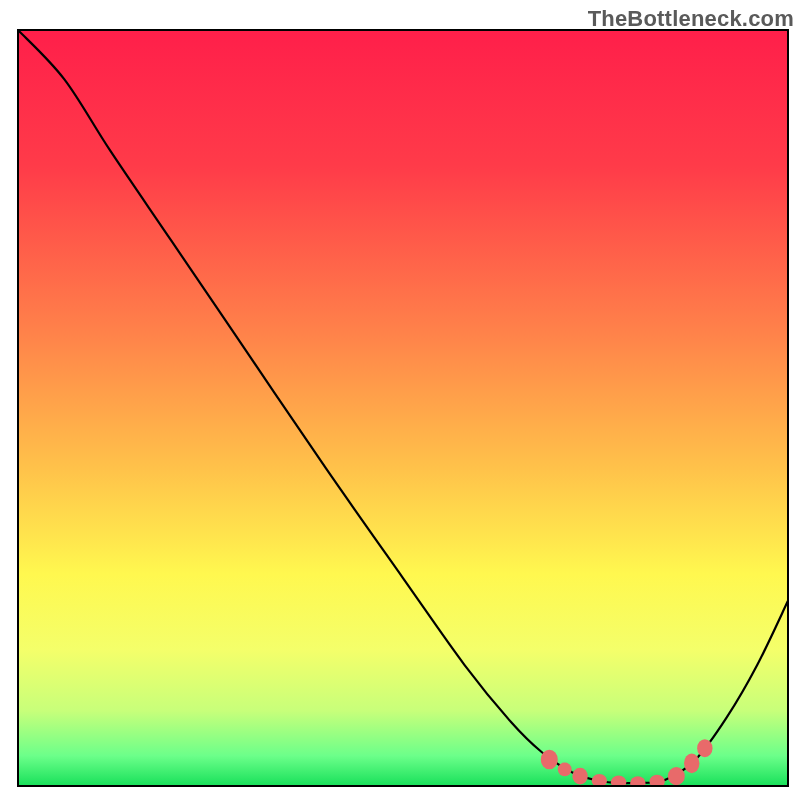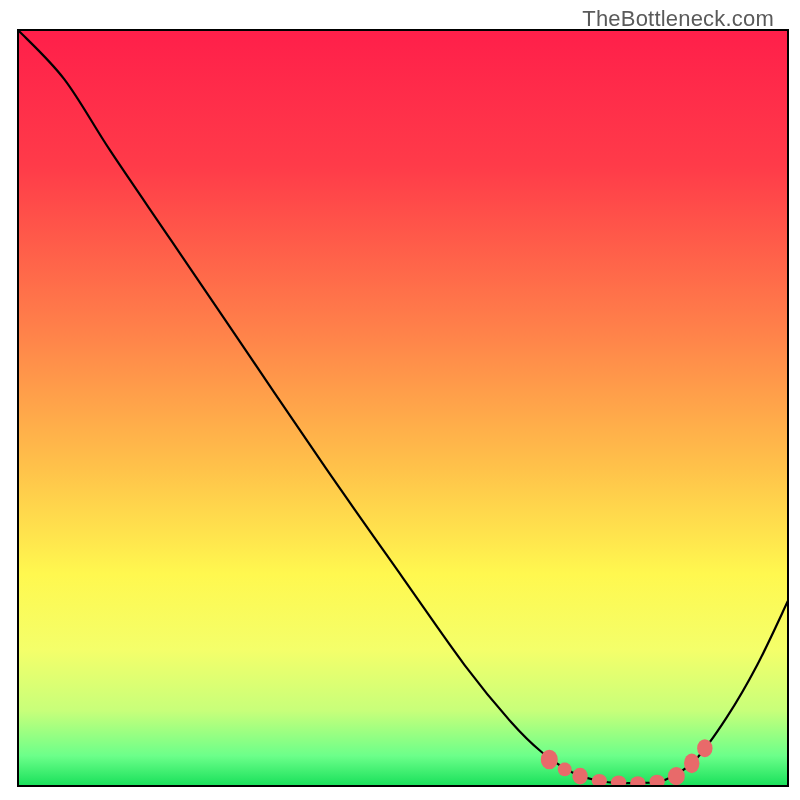--- a/index.html
+++ b/index.html
@@ -12,23 +12,23 @@
     background: #ffffff;
   }
   .chart-wrapper {
     position: relative;
     width: 800px;
     height: 800px;
   }
   .watermark {
     position: absolute;
     top: 6px;
-    right: 26px;
+    right: 6px;
     font-size: 22px;
-    font-weight: normal;
+    font-weight: bold;
     color: #5a5a5a;
     letter-spacing: 0.2px;
   }
   svg {
     display: block;
   }
 </style>
 </head>
 <body>
 

